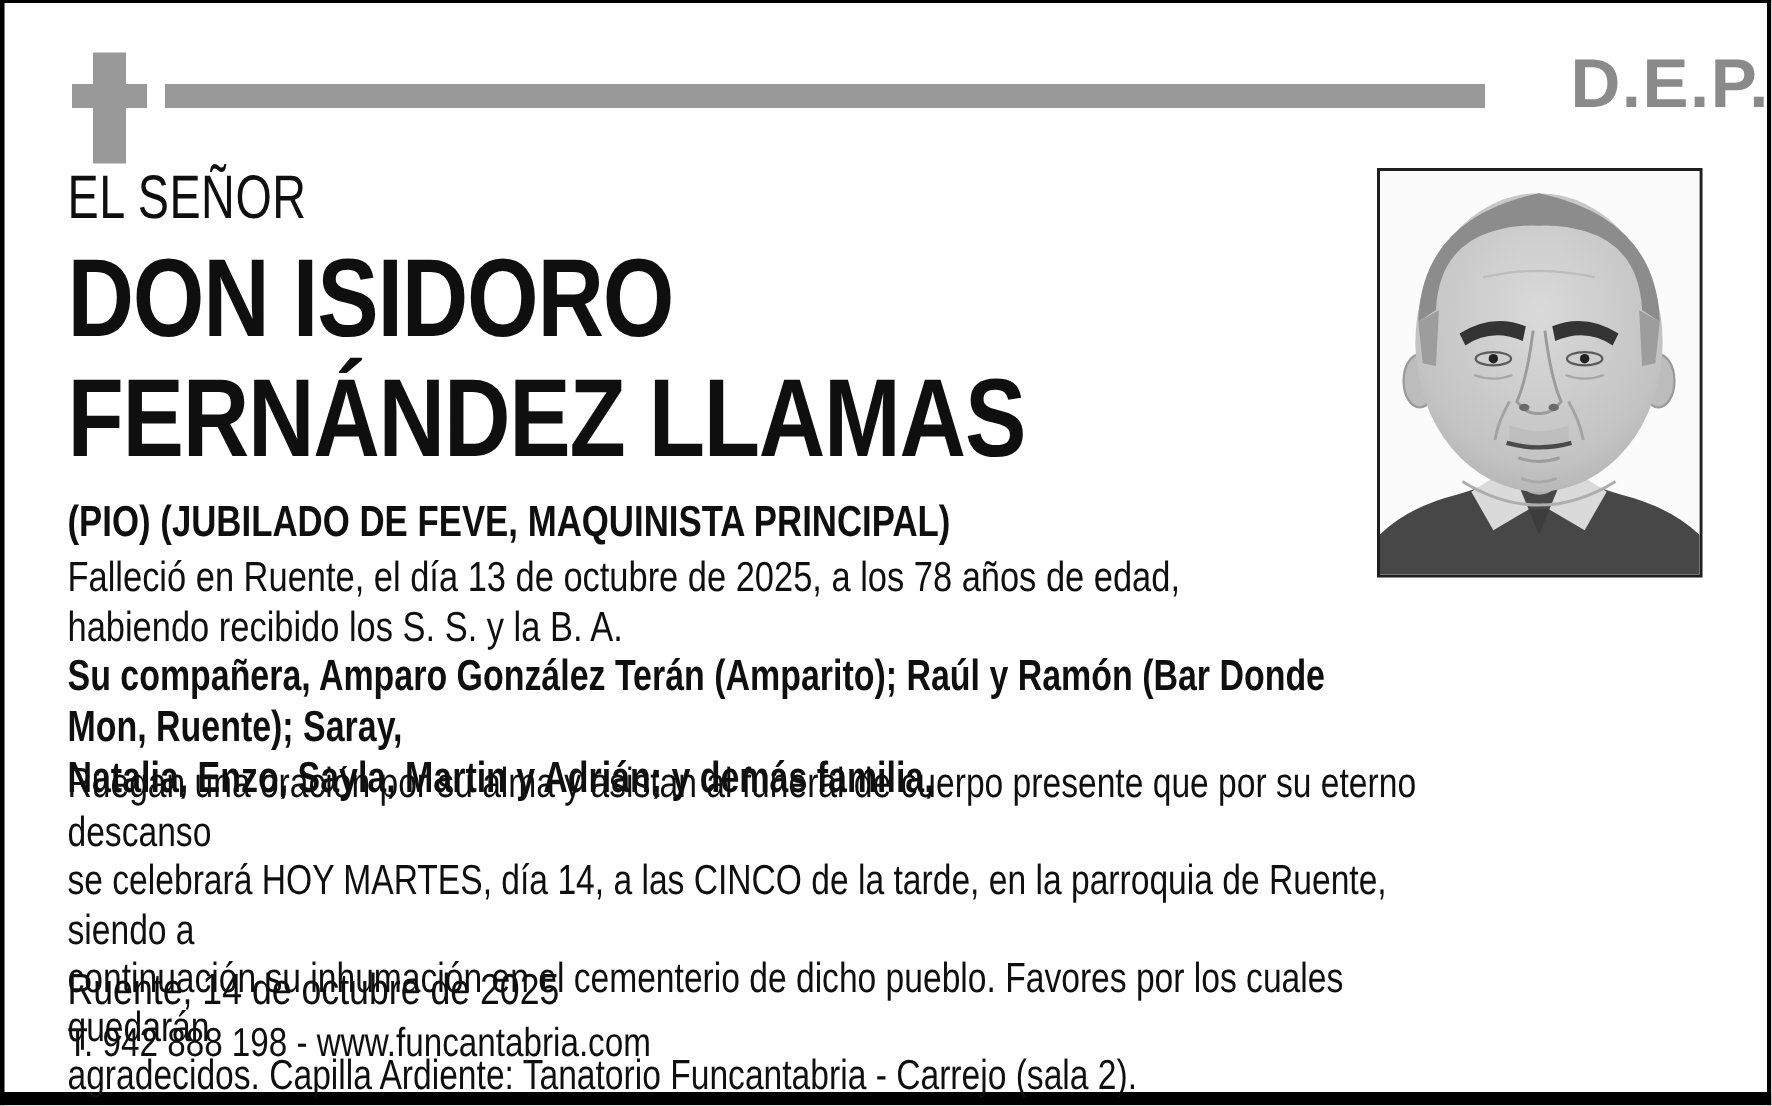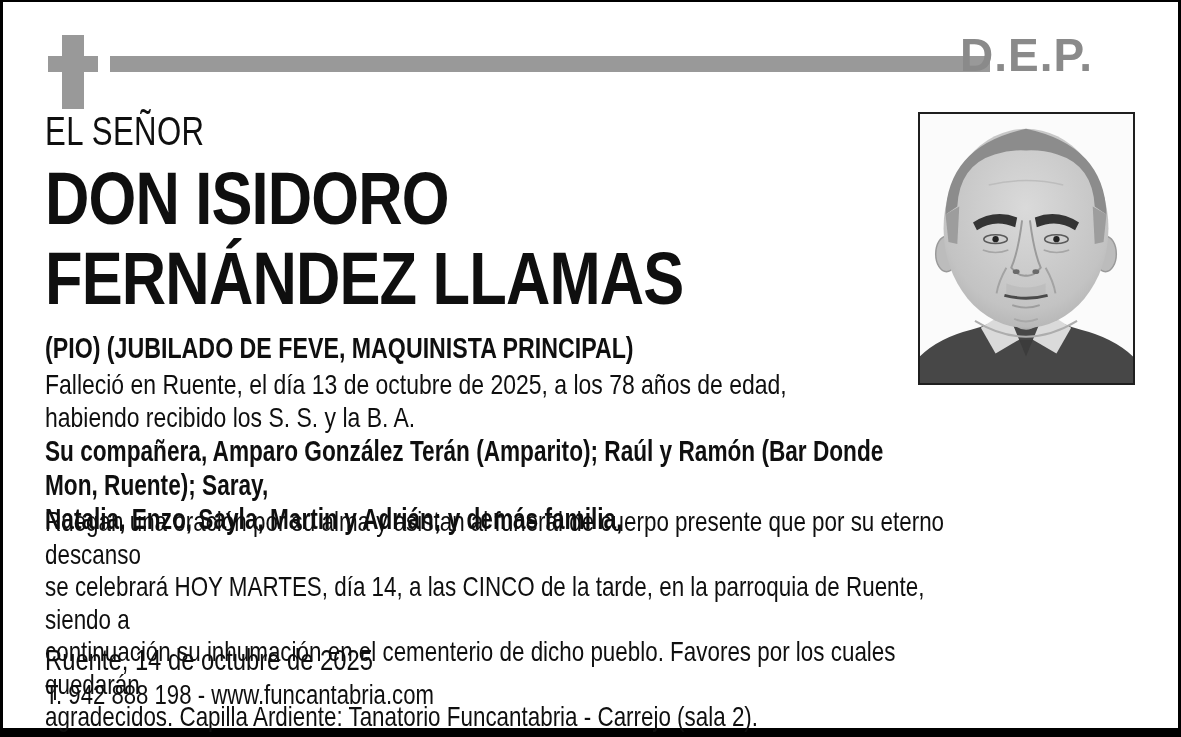--- a/index.html
+++ b/index.html
@@ -16,21 +16,21 @@
   .b-left{position:absolute;left:0;top:0;width:3px;height:737px;background:var(--border-black,#000);}
   .b-right{position:absolute;left:1178px;top:0;width:3px;height:737px;background:var(--border-black,#000);}
   .b-bottom{position:absolute;left:0;top:728px;width:1181px;height:9px;background:var(--border-black,#000);}
 
   
   .cross-v{position:absolute;left:62px;top:35px;width:22px;height:74px;background:var(--accent-gray,#999);}
   .cross-h{position:absolute;left:48px;top:56px;width:50px;height:16px;background:var(--accent-gray,#999);}
   .rule{position:absolute;left:110px;top:56px;width:880px;height:16px;background:var(--accent-gray,#999);}
 
   .dep{
-    position:absolute;left:960px;top:28px;
+    position:absolute;left:1047px;top:28px;
     font-size:46px;font-weight:bold;letter-spacing:1px;
     color:var(--dep-gray,#8a8a8a);white-space:nowrap;
   }
 
   .txt{position:absolute;left:45px;transform-origin:0 0;white-space:pre-line;}
   .honorific{top:108px;font-size:41px;font-weight:400;transform:scaleX(.76);white-space:nowrap;letter-spacing:.5px;}
   .name{top:159px;font-size:74px;line-height:80px;font-weight:bold;letter-spacing:-1px;transform:scaleX(.83);}
   .subtitle{top:332px;font-size:29px;font-weight:bold;transform:scaleX(.80);white-space:nowrap;}
   .death{top:368px;font-size:28px;line-height:33px;transform:scaleX(.82);}
   .family{top:434px;font-size:29px;font-weight:bold;line-height:34px;transform:scaleX(.78);}

